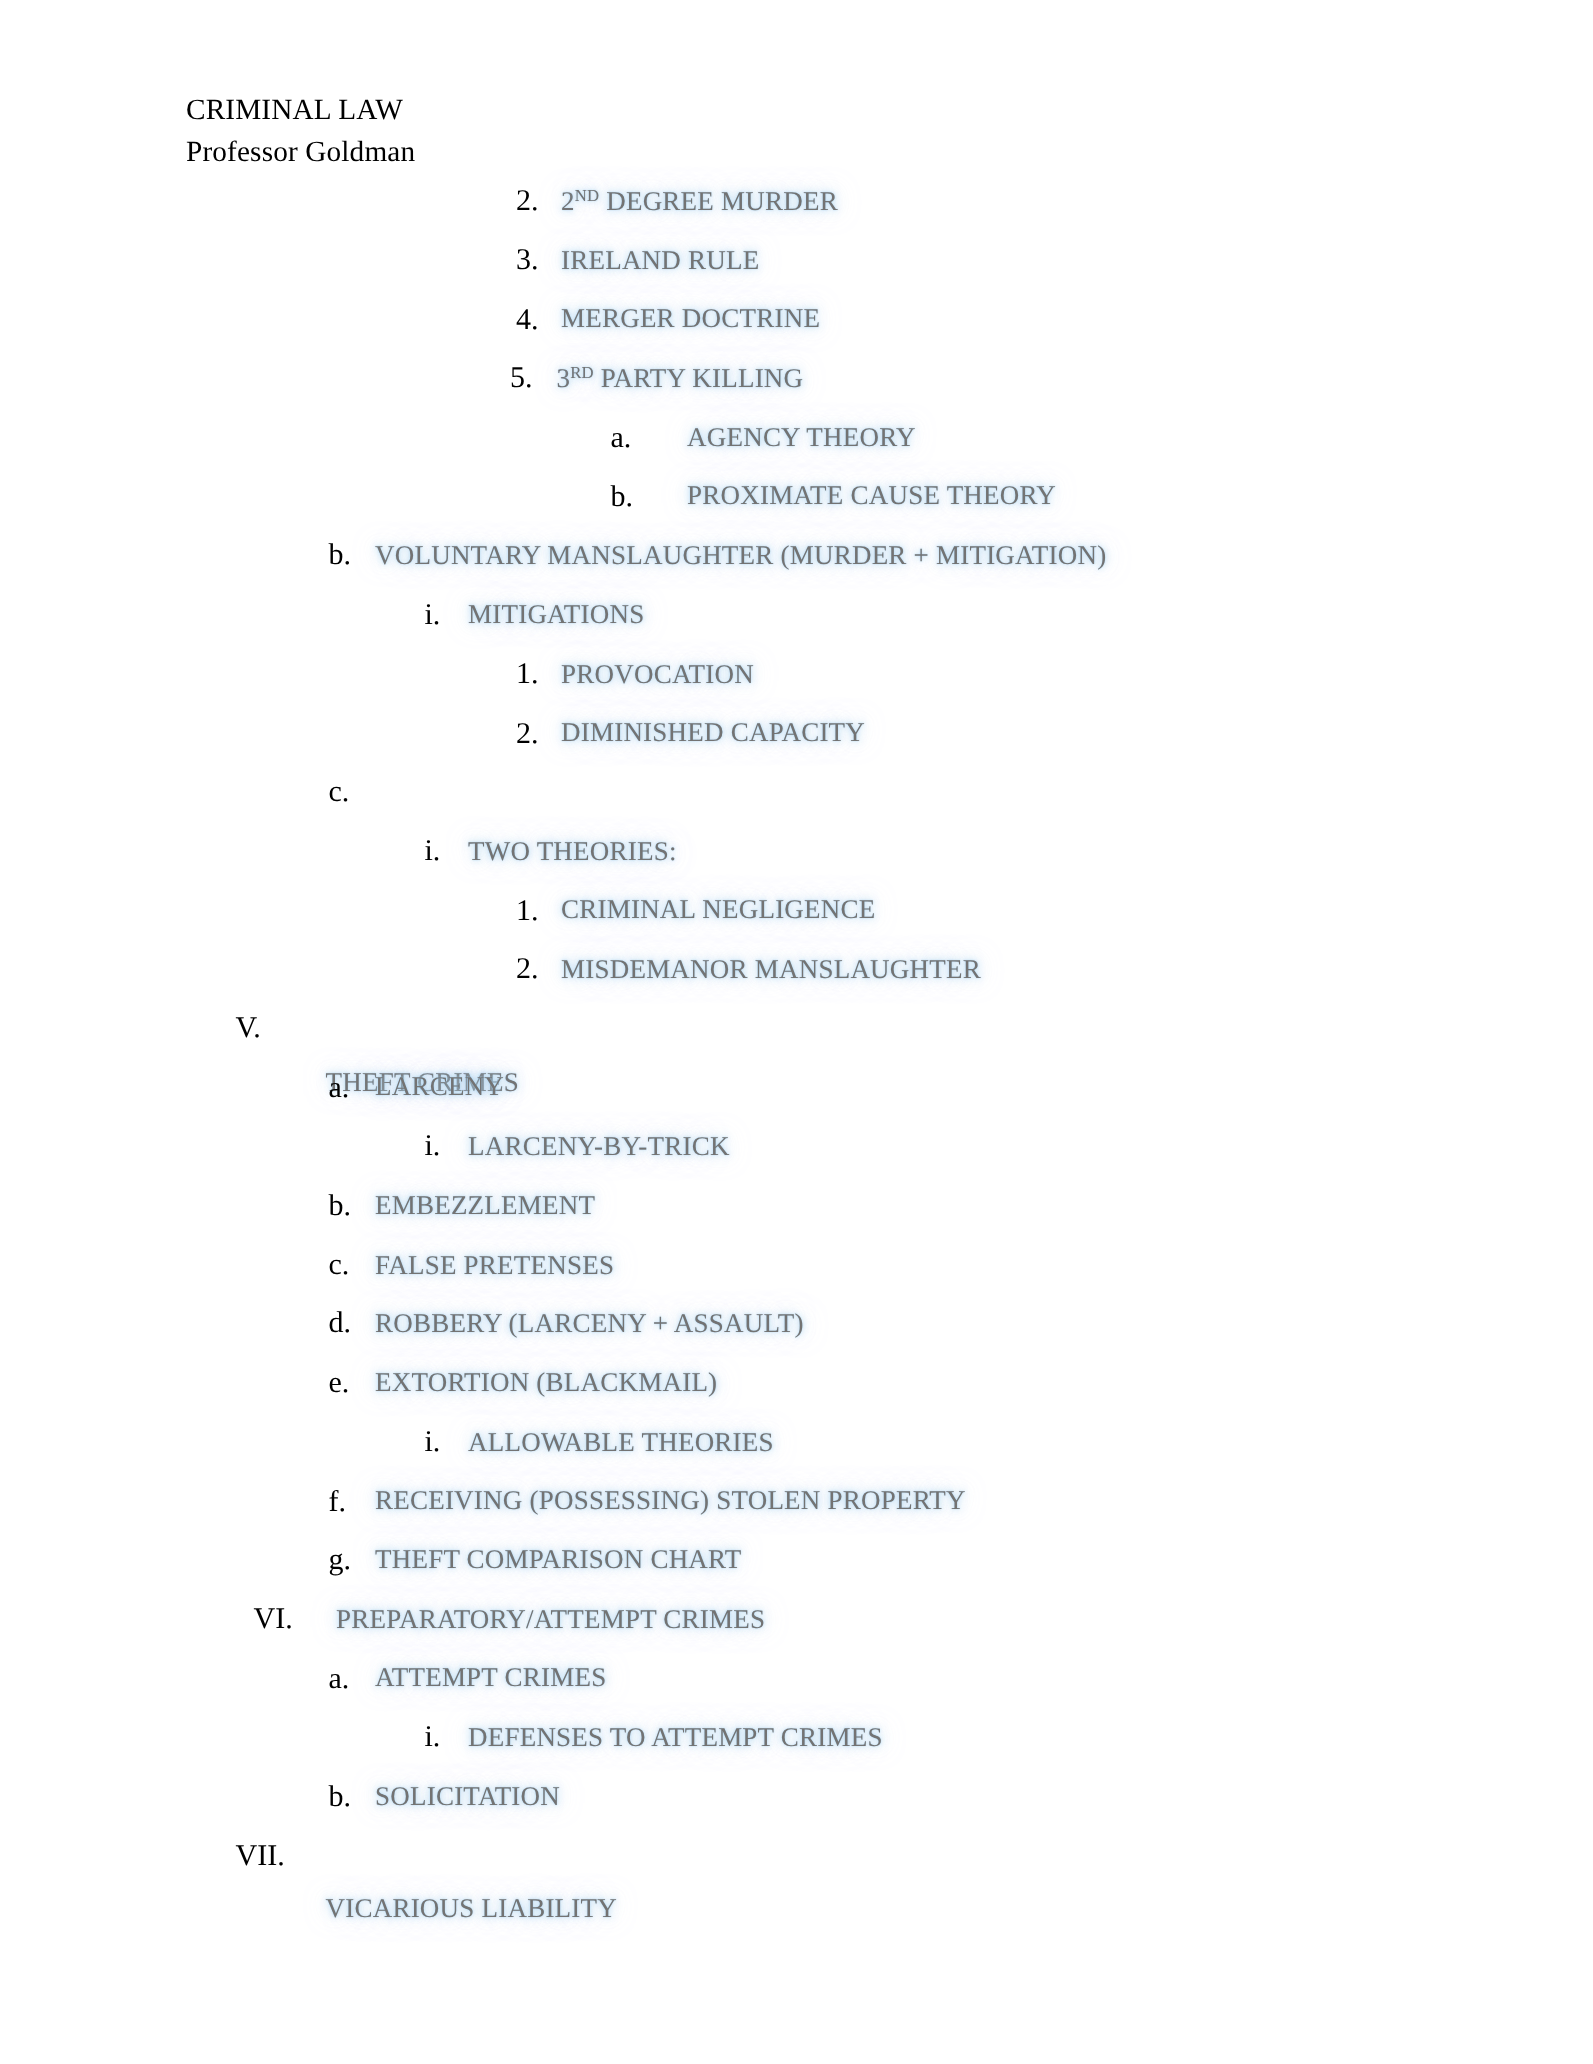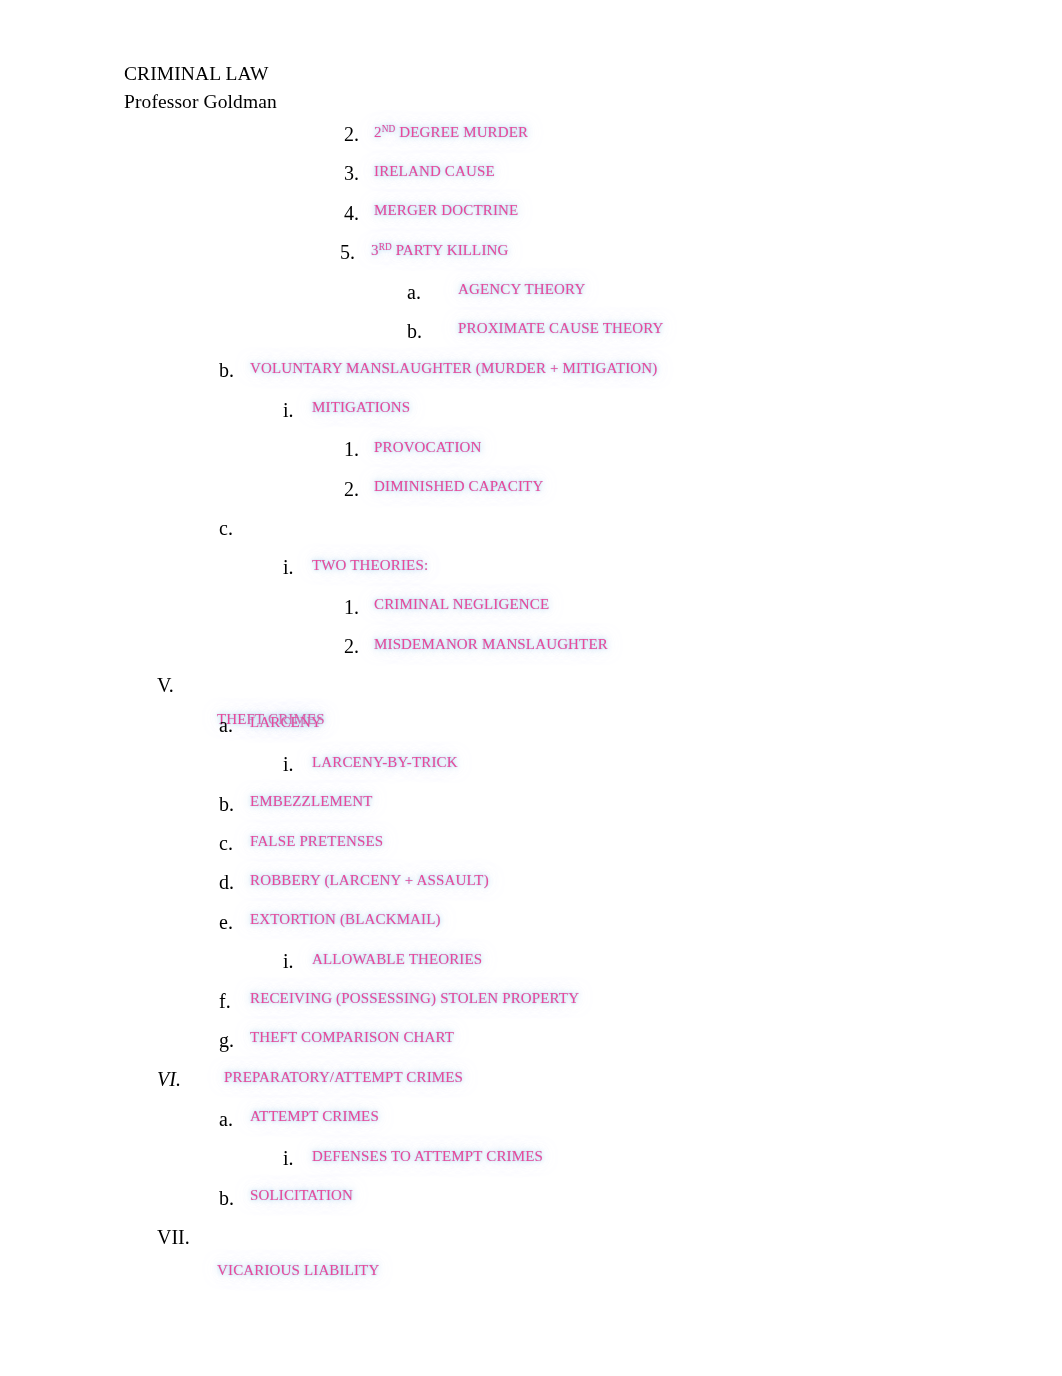--- a/index.html
+++ b/index.html
@@ -59,22 +59,22 @@
     color: #000000;
     font-size: 20px;
     line-height: 1;
     text-align: left;
     white-space: pre;
   }
 
   .otext {
     position: absolute;
     top: 0.5px;
-    color: #ec4899;
-    font-size: 15px;
+    color: #737373;
+    font-size: 18px;
     line-height: 1;
     letter-spacing: 0.15px;
     white-space: pre;
     
     text-shadow:
       0 0 1px rgba(150, 200, 235, 0.85),
       0 0 4px rgba(168, 211, 240, 0.80),
       0 0 9px rgba(190, 222, 242, 0.70),
       0 0 16px rgba(205, 230, 245, 0.55);
   }
@@ -82,21 +82,21 @@
   .otext sup {
     font-size: 0.62em;
     vertical-align: 0.52em;
     letter-spacing: 0.1px;
   }
 
   
   .lvl-roman   > .marker { left: 157px; width: 58px; }
   .lvl-roman   > .otext  { left: 217px; margin-top: 36px; }
 
-  .lvl-roman-vi > .marker { left: 157px; width: 58px; font-style: italic; }
+  .lvl-roman-vi > .marker { left: 169px; width: 58px; }
   .lvl-roman-vi > .otext  { left: 224px; }
 
   .lvl-alpha   > .marker { left: 219px; width: 28px; }
   .lvl-alpha   > .otext  { left: 250px; }
 
   .lvl-roman-s > .marker { left: 283px; width: 26px; }
   .lvl-roman-s > .otext  { left: 312px; }
 
   .lvl-num     > .marker { left: 344px; width: 28px; }
   .lvl-num     > .otext  { left: 374px; }
@@ -119,21 +119,21 @@
 
   <div class="outline">
 
     <div class="oitem lvl-num">
       <span class="marker">2.</span>
       <span class="otext">2<sup>ND</sup> DEGREE MURDER</span>
     </div>
 
     <div class="oitem lvl-num">
       <span class="marker">3.</span>
-      <span class="otext">IRELAND CAUSE</span>
+      <span class="otext">IRELAND RULE</span>
     </div>
 
     <div class="oitem lvl-num">
       <span class="marker">4.</span>
       <span class="otext">MERGER DOCTRINE</span>
     </div>
 
     <div class="oitem lvl-num-b">
       <span class="marker">5.</span>
       <span class="otext">3<sup>RD</sup> PARTY KILLING</span>

